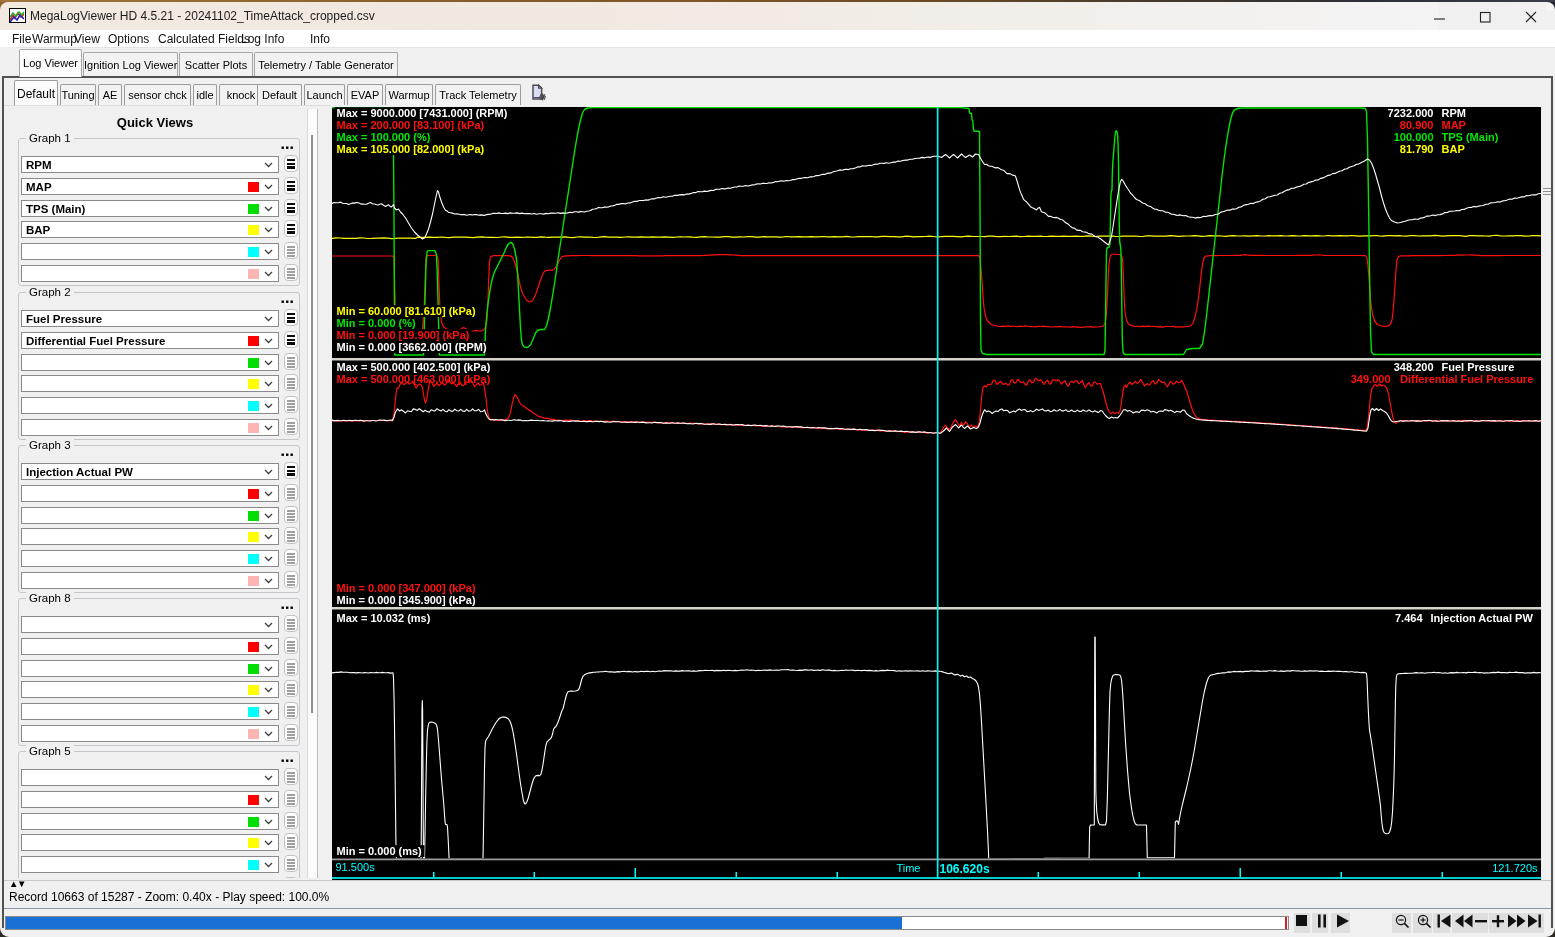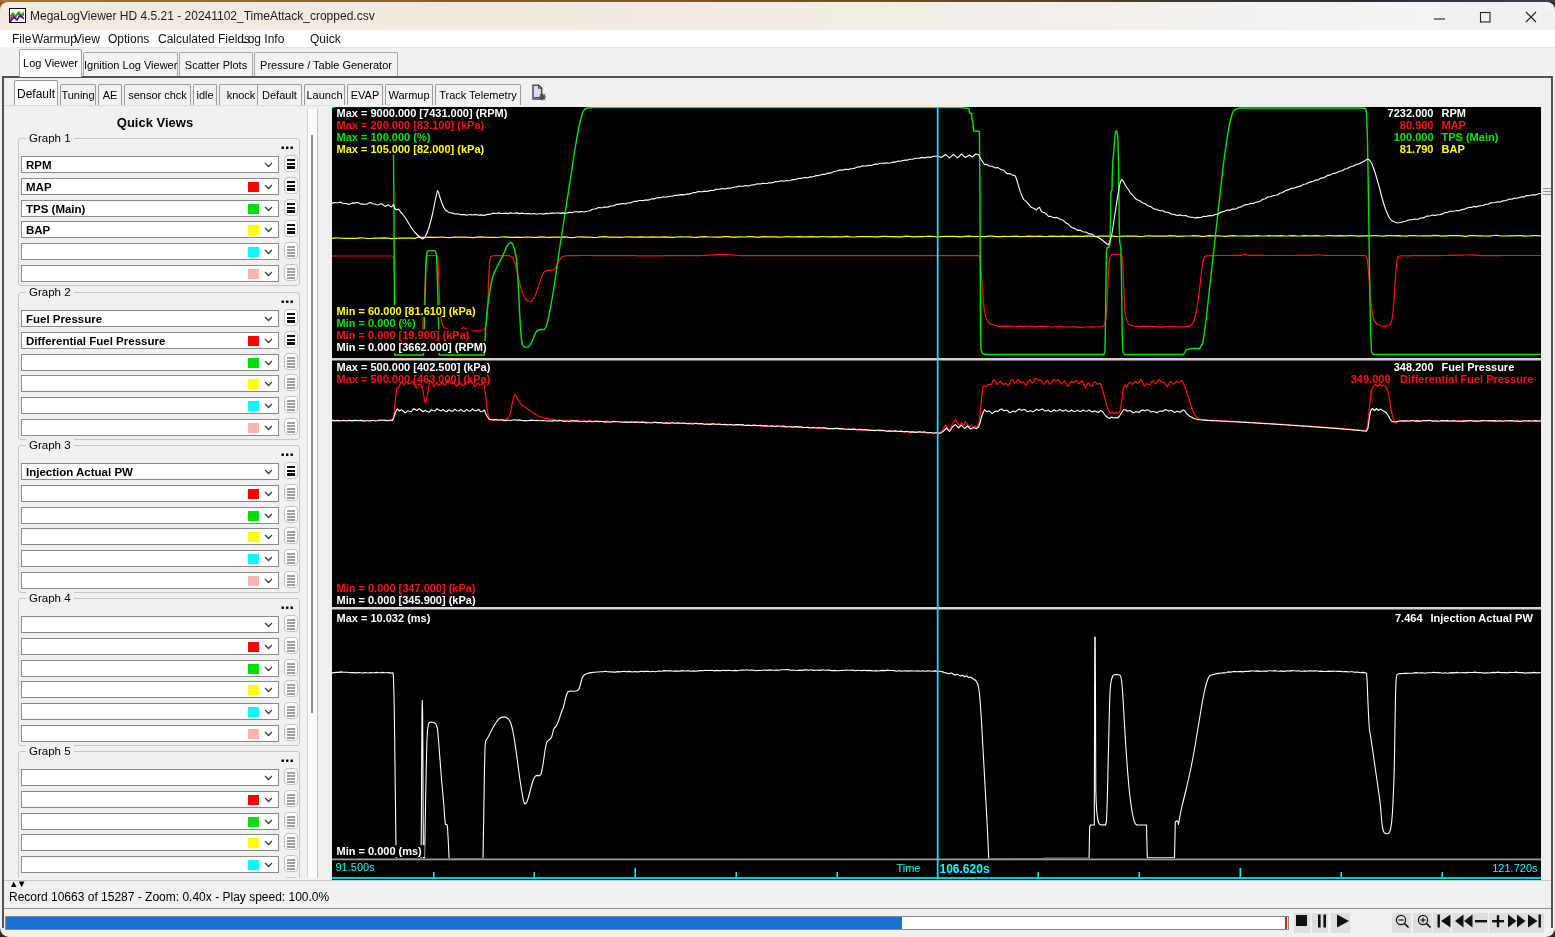--- a/index.html
+++ b/index.html
@@ -65,27 +65,27 @@
       <line x1="11" y1="8" x2="1" y2="18" stroke="#222" stroke-width="1.1"></line>
     </svg>
 </div>
 <div id="menubar">
     <span class="mi" style="left:12px">File</span>
 <span class="mi" style="left:32px">Warmup</span>
 <span class="mi" style="left:74px">View</span>
 <span class="mi" style="left:108px">Options</span>
 <span class="mi" style="left:158px">Calculated Fields</span>
 <span class="mi" style="left:241px">Log Info</span>
-<span class="mi" style="left:310px">Quick</span>
+<span class="mi" style="left:310px">Info</span>
   </div>
 <div id="tabrow1">
     <div class="tab1 sel1" style="left:3px;width:63px">Log Viewer</div>
 <div class="tab1" style="left:67px;width:95px">Ignition Log Viewer</div>
 <div class="tab1" style="left:163px;width:74px">Scatter Plots</div>
-<div class="tab1" style="left:238px;width:144px">Pressure / Table Generator</div>
+<div class="tab1" style="left:238px;width:144px">Telemetry / Table Generator</div>
   </div>
 <div id="cborder"></div>
 <div id="tabrow2">
     <div class="tab2 sel2" style="left:10px;width:44px">Default</div>
 <div class="tab2" style="left:56px;width:36px">Tuning</div>
 <div class="tab2" style="left:94px;width:24px">AE</div>
 <div class="tab2" style="left:120px;width:67px">sensor chck</div>
 <div class="tab2" style="left:189px;width:24px">idle</div>
 <div class="tab2" style="left:215px;width:44px">knock</div>
 <div class="tab2" style="left:253px;width:45px">Default</div>
@@ -338,21 +338,21 @@
         <path d="M1 1 L4.5 4.5 L8 1" stroke="#404040" stroke-width="1.3" fill="none"></path>
       </svg>
     </div>
 <div class="mb" style="left:280px;top:465px">
       <i class="b2"></i>
       <i class="b2"></i>
       <i class="b2"></i>
       <i class="b2"></i>
     </div>
 <div class="fs" style="left:14px;top:492px;width:282px;height:148px"></div>
-<div class="fsl" style="left:22px;top:486px">Graph 4</div>
+<div class="fsl" style="left:22px;top:486px">Graph 8</div>
 <div class="dots" style="left:277px;top:498px">■■■</div>
 <div class="dd" style="left:17px;top:510px">
       <span class="ddt"></span>
       <span class="csq" style="background:#ffffff"></span>
       <svg class="chv" width="9" height="6" viewBox="0 0 9 6">
         <path d="M1 1 L4.5 4.5 L8 1" stroke="#404040" stroke-width="1.3" fill="none"></path>
       </svg>
     </div>
 <div class="mb" style="left:280px;top:509px">
       <i class="b2"></i>

